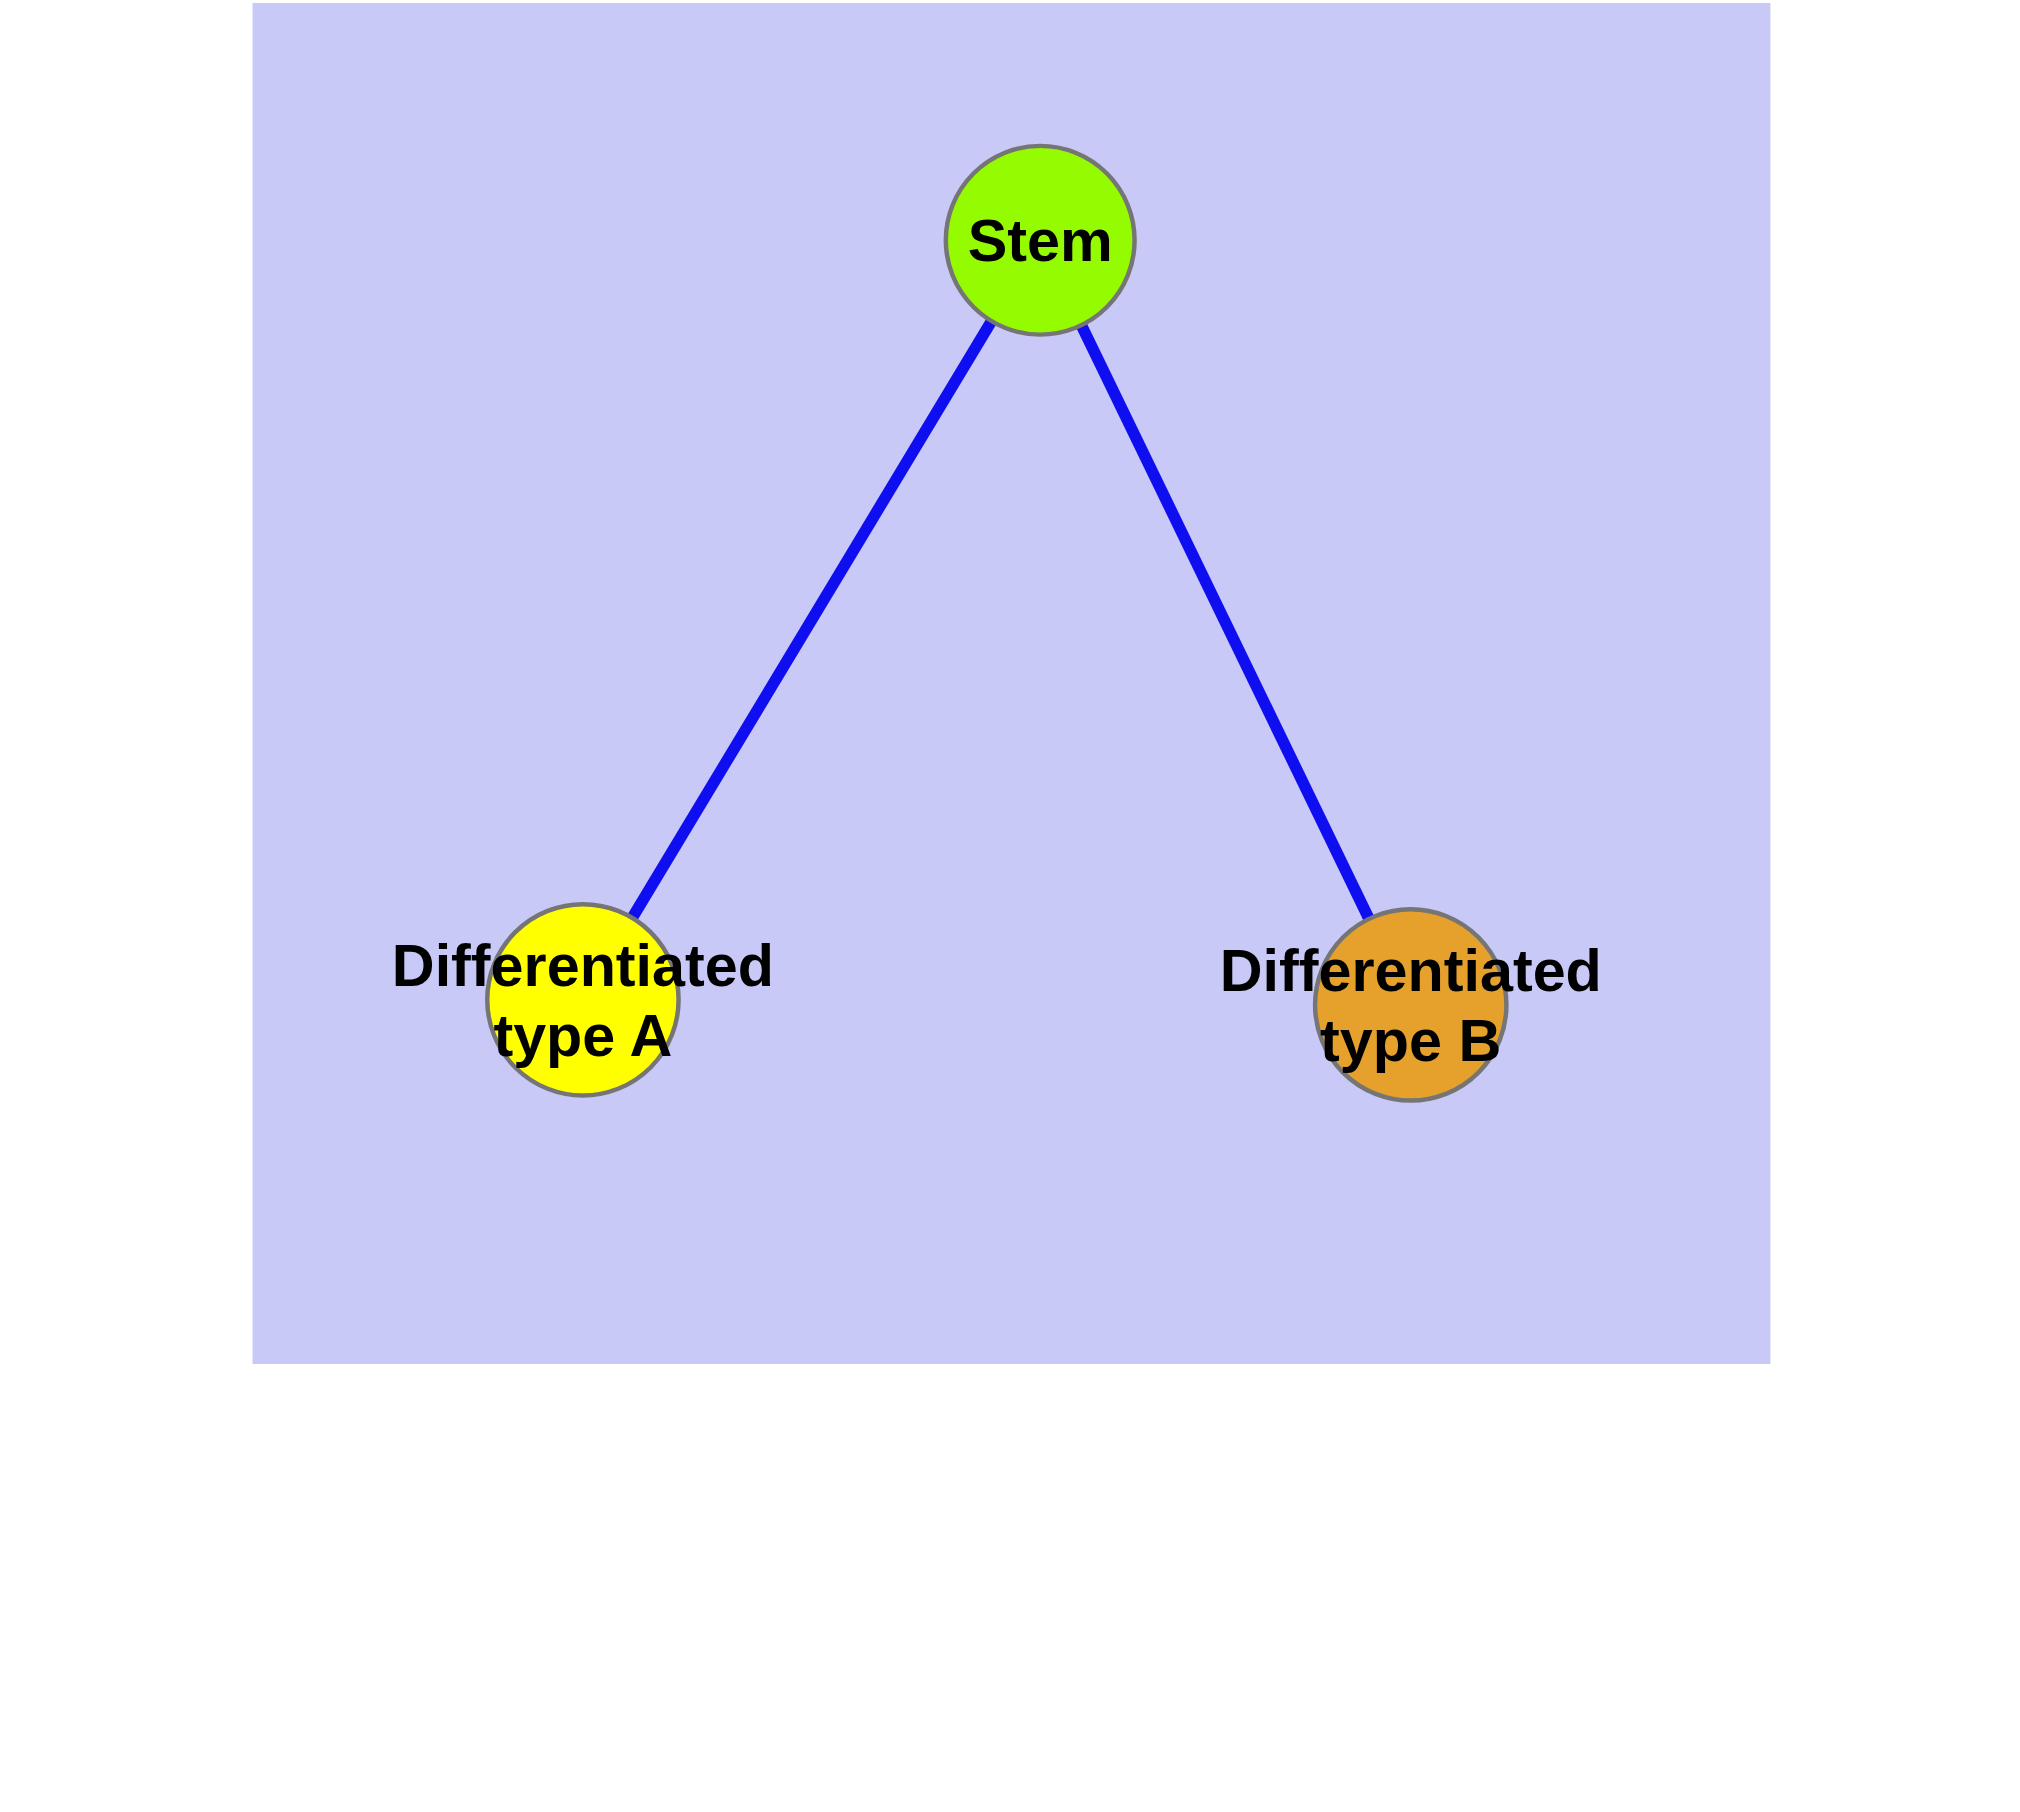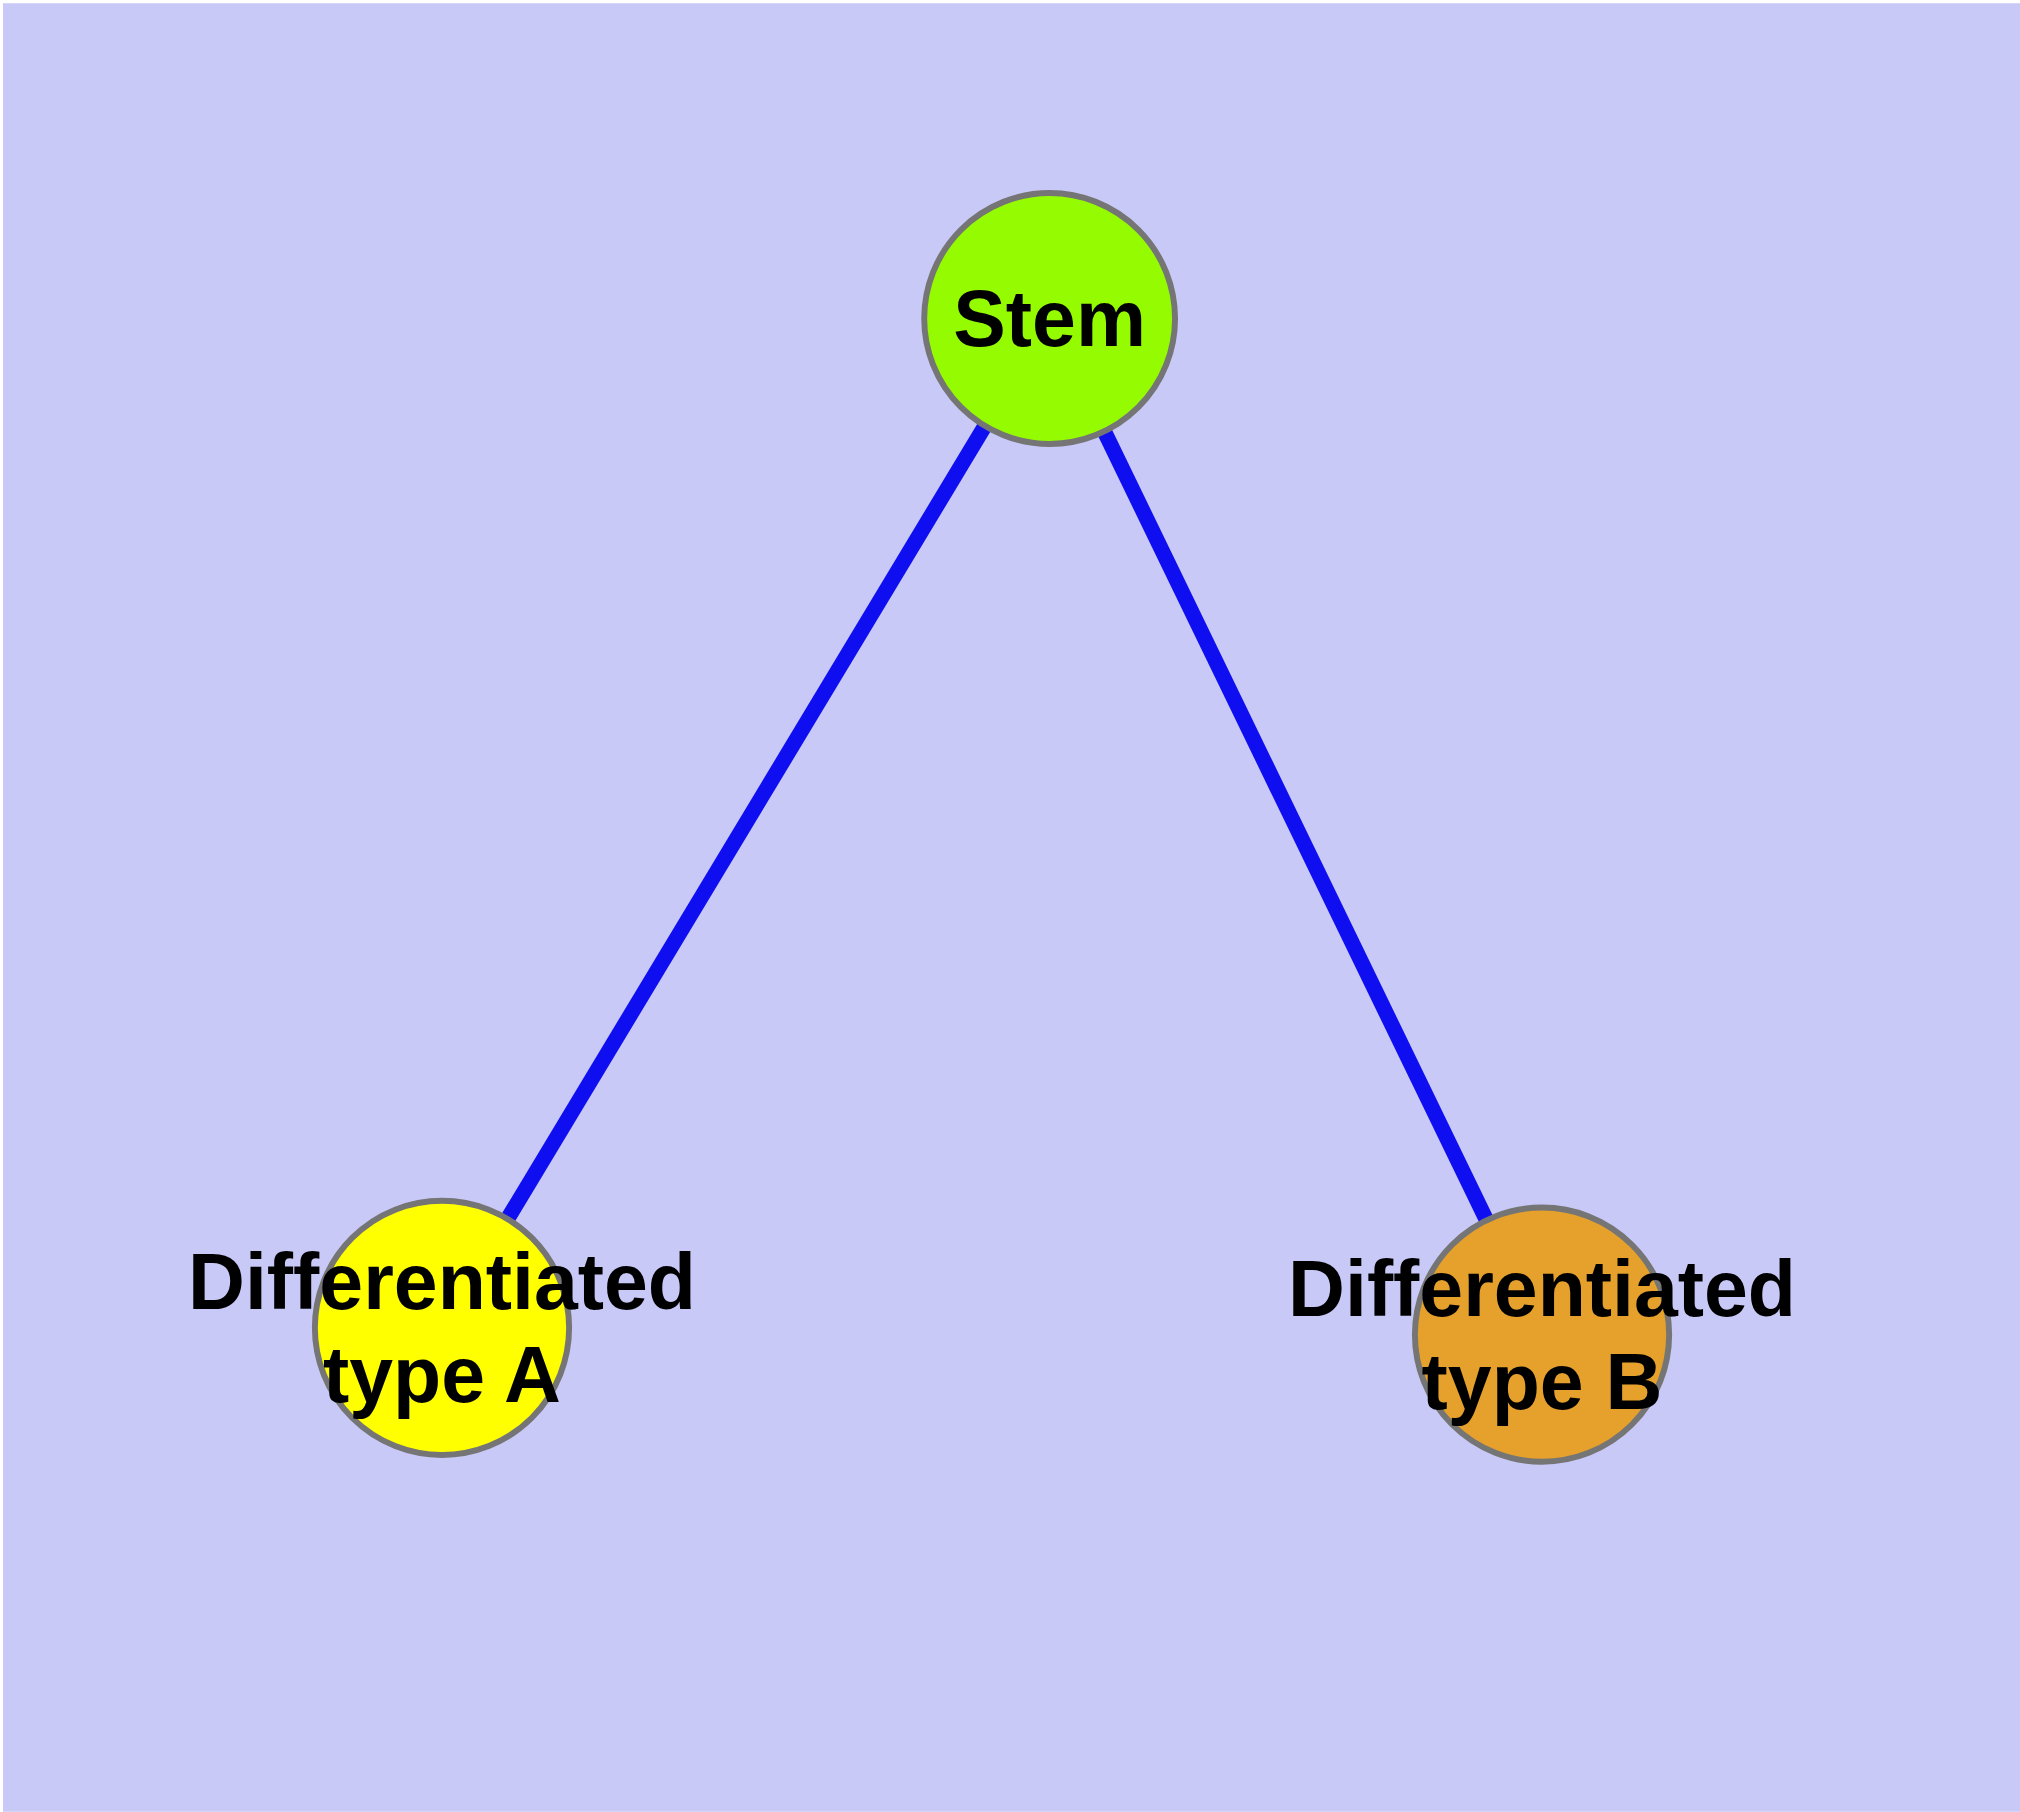--- a/index.html
+++ b/index.html
@@ -12,21 +12,21 @@
     height: 1812px;
     position: relative;
     overflow: hidden;
     font-family: "Liberation Sans", sans-serif;
   }
   #panel {
     position: absolute;
     left: 3.4px;
     top: 3.4px;
     width: 2017px;
-    height: 1809px;
+    height: 1361px;
   }
   #diagram {
     display: block;
     width: 100%;
     height: 100%;
   }
   .node-label {
     font-family: "Liberation Sans", sans-serif;
     font-weight: bold;
     text-anchor: middle;

